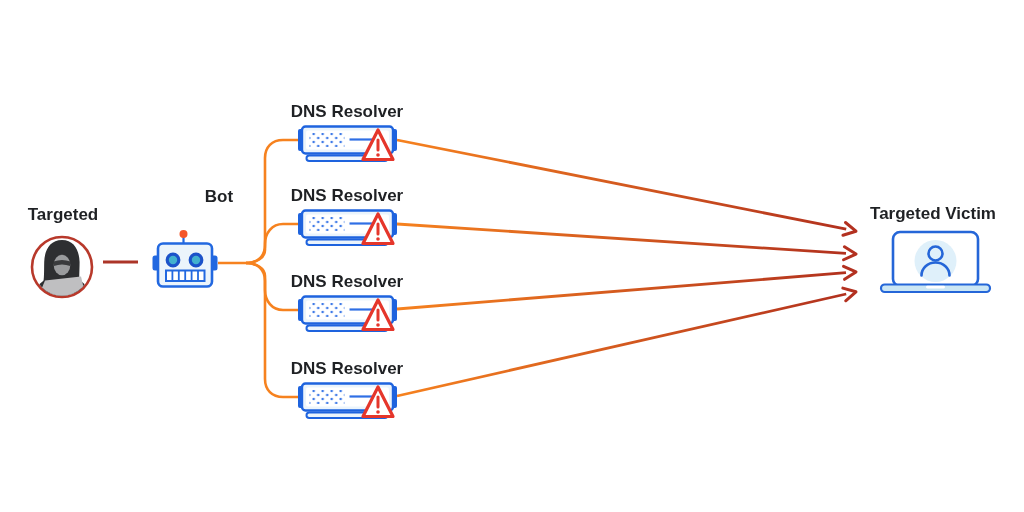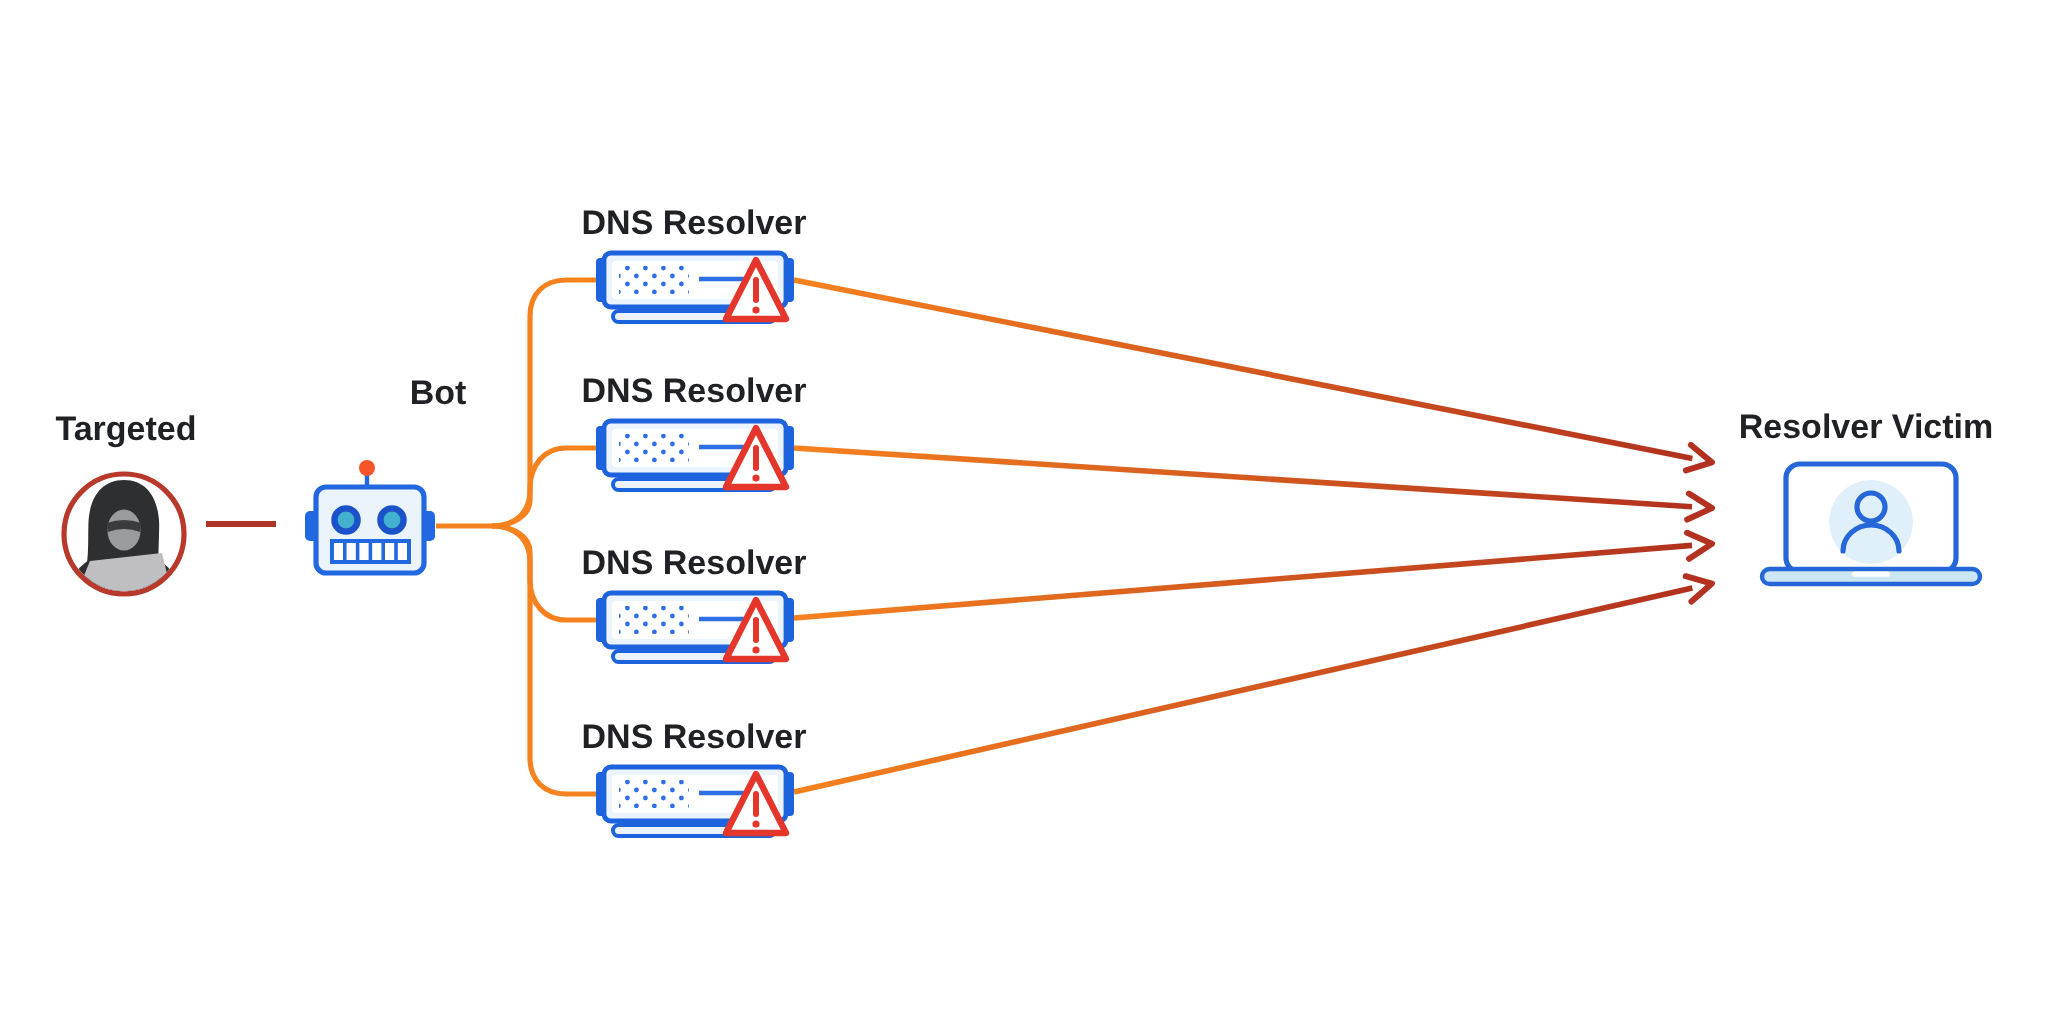--- a/index.html
+++ b/index.html
@@ -150,14 +150,14 @@
   <div class="node-label" style="left:183px;top:188px;margin-left:36px;">Bot</div>
 
   <div class="node-label" style="left:347px;top:103px;">DNS Resolver</div>
 
   <div class="node-label" style="left:347px;top:187px;">DNS Resolver</div>
 
   <div class="node-label" style="left:347px;top:273px;">DNS Resolver</div>
 
   <div class="node-label" style="left:347px;top:360px;">DNS Resolver</div>
 
-  <div class="node-label" style="left:933px;top:205px;">Resolver Victim</div>
+  <div class="node-label" style="left:933px;top:205px;">Targeted Victim</div>
 </div>
 
 </body></html>

